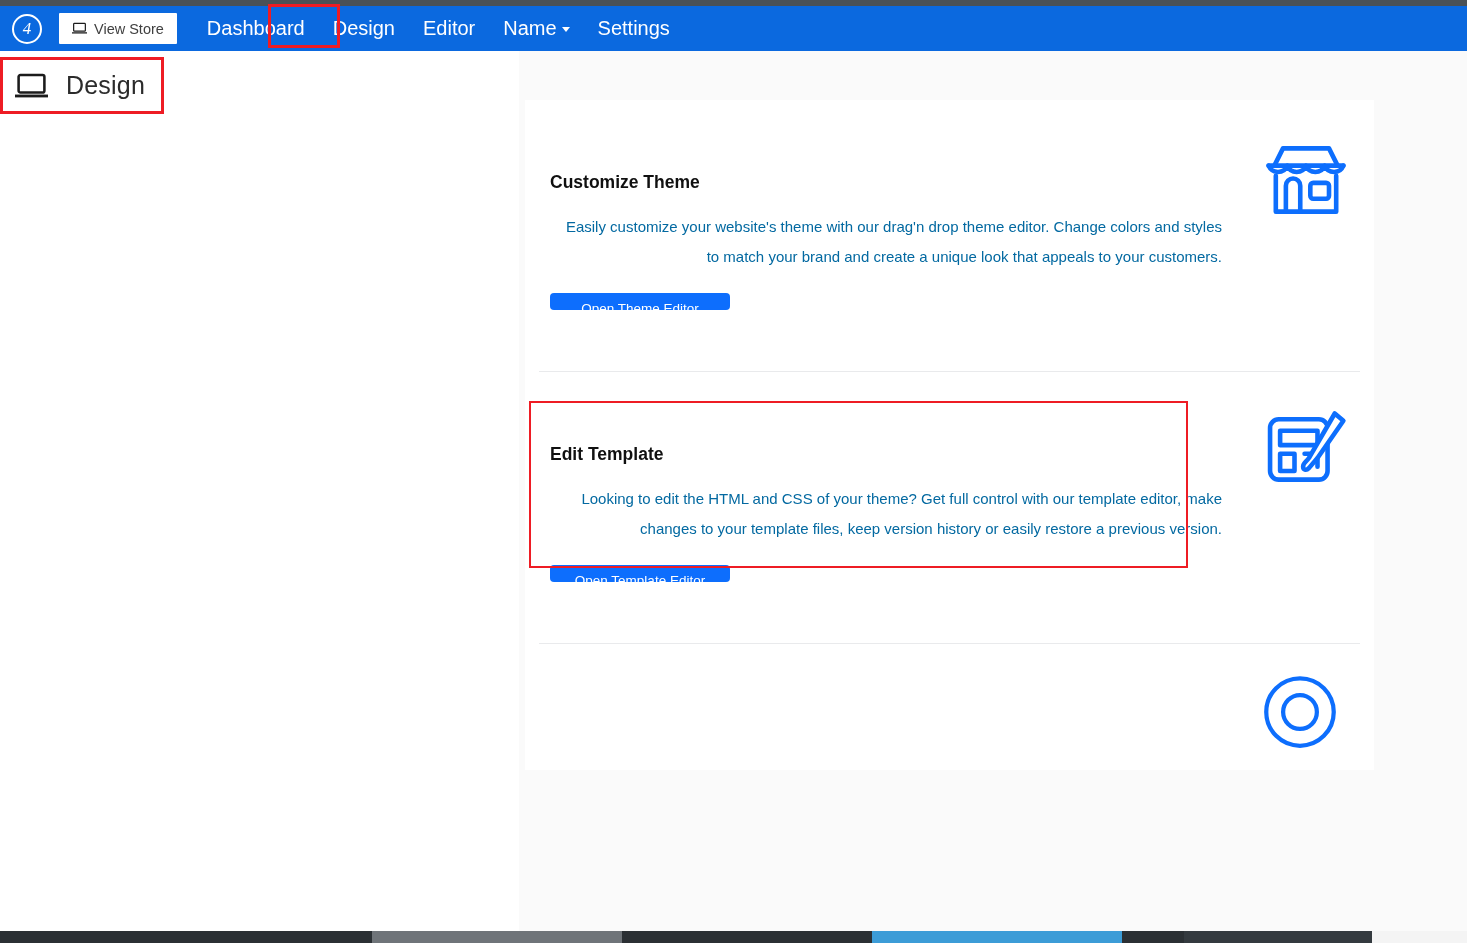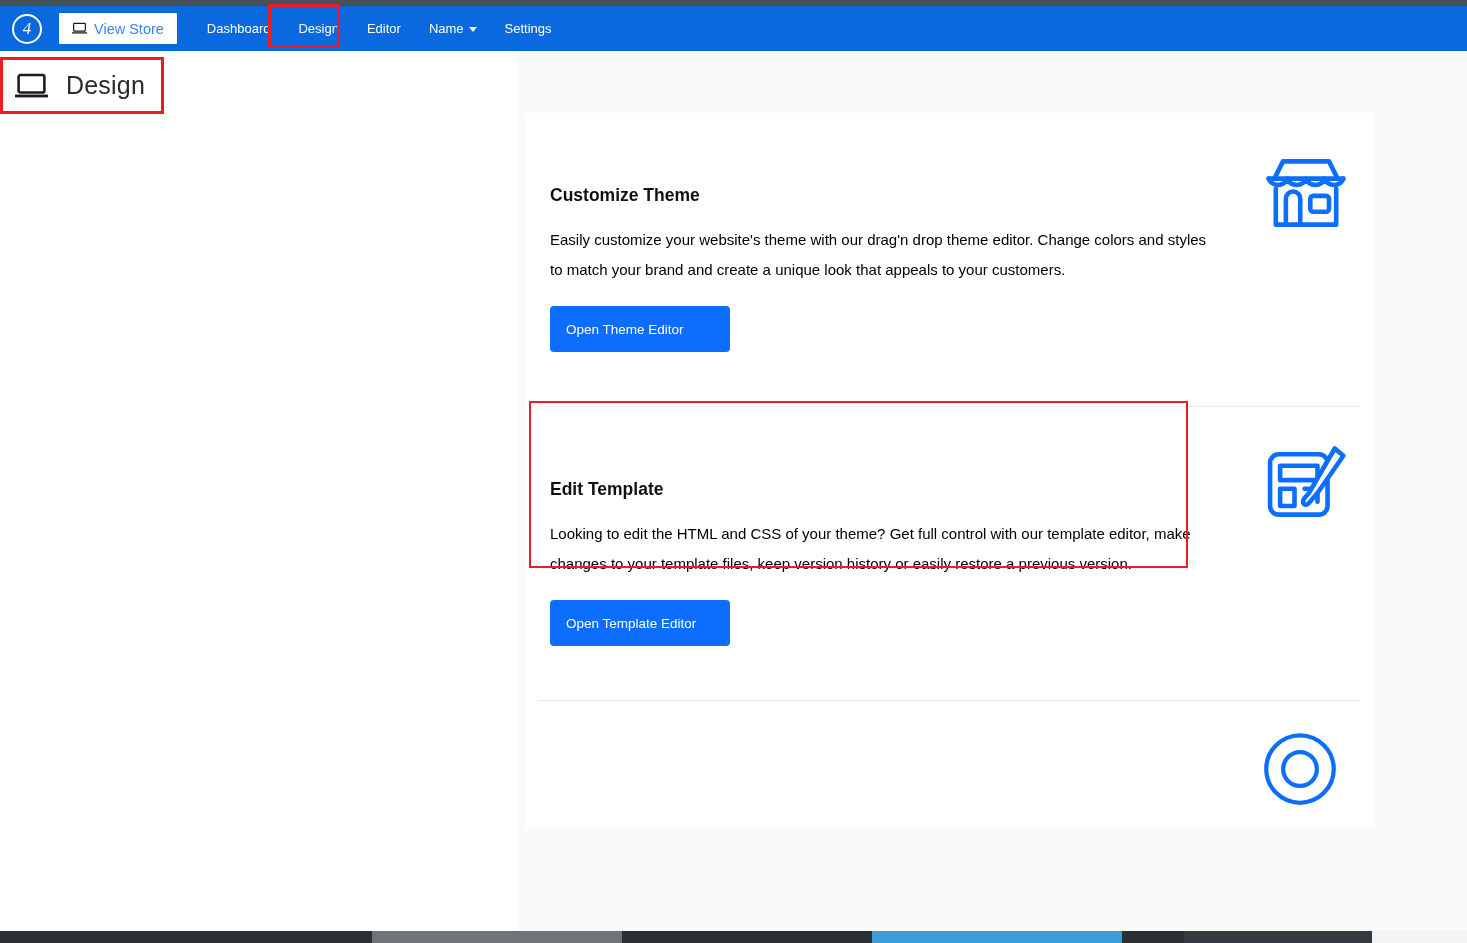--- a/index.html
+++ b/index.html
@@ -47,42 +47,42 @@
     display: flex;
     align-items: center;
     justify-content: center;
     flex: 0 0 auto;
     font-family: "Liberation Serif", serif;
     font-style: italic;
   }
   .view-store-btn {
     margin-left: 17px;
     background: #ffffff;
-    color: #3b82f6;
+    color: #404040;
     border: none;
     height: 31px;
     padding: 0 13px;
     font-size: 14.5px;
     font-family: "Liberation Sans", sans-serif;
     display: flex;
     align-items: center;
     gap: 7px;
     cursor: pointer;
     border-radius: 1px;
   }
   .laptop-icon { display: inline-flex; align-items: center; }
   .nav-links {
     display: flex;
     align-items: center;
     margin-left: 16px;
     height: 45px;
   }
   .nav-link {
     color: #ffffff;
-    font-size: 13px;
+    font-size: 20px;
     padding: 0 14px;
     height: 45px;
     display: flex;
     align-items: center;
     gap: 5px;
     cursor: pointer;
     white-space: nowrap;
   }
   .nav-link .caret {
     display: inline-block;
@@ -134,56 +134,57 @@
     position: absolute;
     left: 0; top: 0;
     width: 519px;
     height: 880px;
     background: #ffffff;
   }
 
   .card {
     position: absolute;
     left: 525px;
-    top: 62px;
+    top: 49px;
     width: 849px;
     background: #ffffff;
     padding: 0;
   }
 
   .section {
     position: relative;
     padding: 0 25px 0 25px;
   }
 
   .sec-title {
     font-size: 17.5px;
     font-weight: bold;
     color: #101010;
     margin-bottom: 19px;
   }
   .sec-body {
     font-size: 15px;
-    color: #000000;
+    color: #0369a1;
     line-height: 30px;
     max-width: 672px;
+    text-align: right;
   }
   .btn-primary {
     display: inline-block;
     margin-top: 21px;
     background: #0d6efd;
     color: #ffffff;
     border: none;
     font-size: 13.5px;
     font-family: "Liberation Sans", sans-serif;
     padding: 0 16px;
-    height: 46px;
+    height: 17px;
     line-height: 31px;
     min-width: 180px;
-    text-align: left;
+    text-align: center;
     cursor: pointer;
     border-radius: 4px;
   }
 
   .sec-icon {
     position: absolute;
     right: 22px;
     top: 0;
     width: 92px;
     height: 92px;

